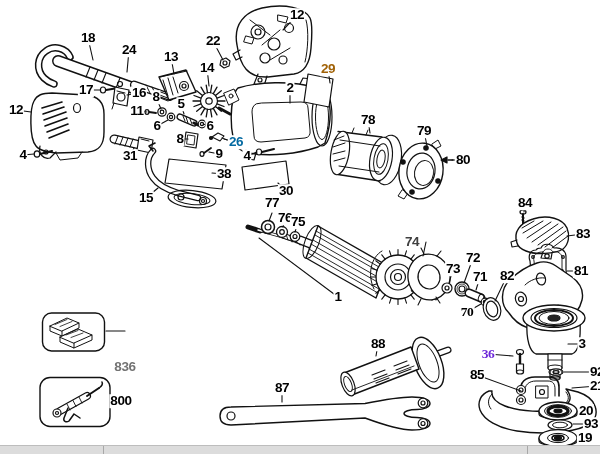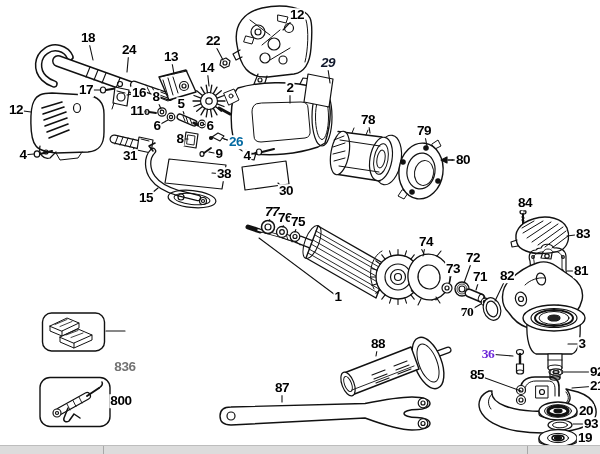--- a/index.html
+++ b/index.html
@@ -479,35 +479,35 @@
       <div class="callout" style="left: 236px; top: 142px; color: #0369a1;">26</div>
       <div class="callout" style="left: 219px; top: 154px; color: rgb(0, 0, 0);">9</div>
       <div class="callout" style="left: 130px; top: 156px; color: rgb(0, 0, 0);">31</div>
       <div class="callout" style="left: 16px; top: 110px; color: rgb(0, 0, 0);">12</div>
       <div class="callout" style="left: 23px; top: 155px; color: rgb(0, 0, 0);">4</div>
       <div class="callout" style="left: 146px; top: 198px; color: rgb(0, 0, 0);">15</div>
       <div class="callout" style="left: 224px; top: 174px; color: rgb(0, 0, 0);">38</div>
       <div class="callout" style="left: 286px; top: 191px; color: rgb(0, 0, 0);">30</div>
       <div class="callout" style="left: 247px; top: 156px; color: rgb(0, 0, 0);">4</div>
       <div class="callout" style="left: 290px; top: 88px; color: rgb(0, 0, 0);">2</div>
-      <div class="callout" style="left: 328px; top: 63px; color: #0f172a; font-style: italic;">29</div>
+      <div class="callout" style="left: 328px; top: 69px; color: #a16207;">29</div>
       <div class="callout" style="left: 368px; top: 120px; color: rgb(0, 0, 0);">78</div>
       <div class="callout" style="left: 424px; top: 131px; color: rgb(0, 0, 0);">79</div>
       <div class="callout" style="left: 463px; top: 160px; color: rgb(0, 0, 0);">80</div>
       <div class="callout" style="left: 525px; top: 203px; color: rgb(0, 0, 0);">84</div>
       <div class="callout" style="left: 583px; top: 234px; color: rgb(0, 0, 0);">83</div>
       <div class="callout" style="left: 581px; top: 271px; color: rgb(0, 0, 0);">81</div>
       <div class="callout" style="left: 507px; top: 276px; color: rgb(0, 0, 0);">82</div>
       <div class="callout" style="left: 473px; top: 258px; color: rgb(0, 0, 0);">72</div>
       <div class="callout" style="left: 480px; top: 277px; color: rgb(0, 0, 0);">71</div>
       <div class="callout" style="left: 453px; top: 269px; color: rgb(0, 0, 0);">73</div>
       <div class="callout" style="left: 467px; top: 312px; color: rgb(0, 0, 0); font-family: Liberation Serif, serif;">70</div>
-      <div class="callout" style="left: 426px; top: 242px; color: #000000;">74</div>
+      <div class="callout" style="left: 412px; top: 242px; color: #404040;">74</div>
       <div class="callout" style="left: 338px; top: 297px; color: rgb(0, 0, 0);">1</div>
-      <div class="callout" style="left: 272px; top: 212px; color: rgb(0, 0, 0); font-style: italic;">77</div>
+      <div class="callout" style="left: 272px; top: 203px; color: rgb(0, 0, 0);">77</div>
       <div class="callout" style="left: 285px; top: 218px; color: rgb(0, 0, 0);">76</div>
       <div class="callout" style="left: 298px; top: 222px; color: rgb(0, 0, 0);">75</div>
       <div class="callout" style="left: 378px; top: 344px; color: rgb(0, 0, 0);">88</div>
       <div class="callout" style="left: 282px; top: 388px; color: rgb(0, 0, 0);">87</div>
       <div class="callout" style="left: 582px; top: 344px; color: rgb(0, 0, 0);">3</div>
       <div class="callout" style="left: 488px; top: 354px; color: #6d28d9; font-family: Liberation Serif, serif;">36</div>
       <div class="callout" style="left: 477px; top: 375px; color: rgb(0, 0, 0);">85</div>
       <div class="callout" style="left: 597px; top: 372px; color: rgb(0, 0, 0);">92</div>
       <div class="callout" style="left: 597px; top: 386px; color: rgb(0, 0, 0);">21</div>
       <div class="callout" style="left: 586px; top: 411px; color: rgb(0, 0, 0);">20</div>

